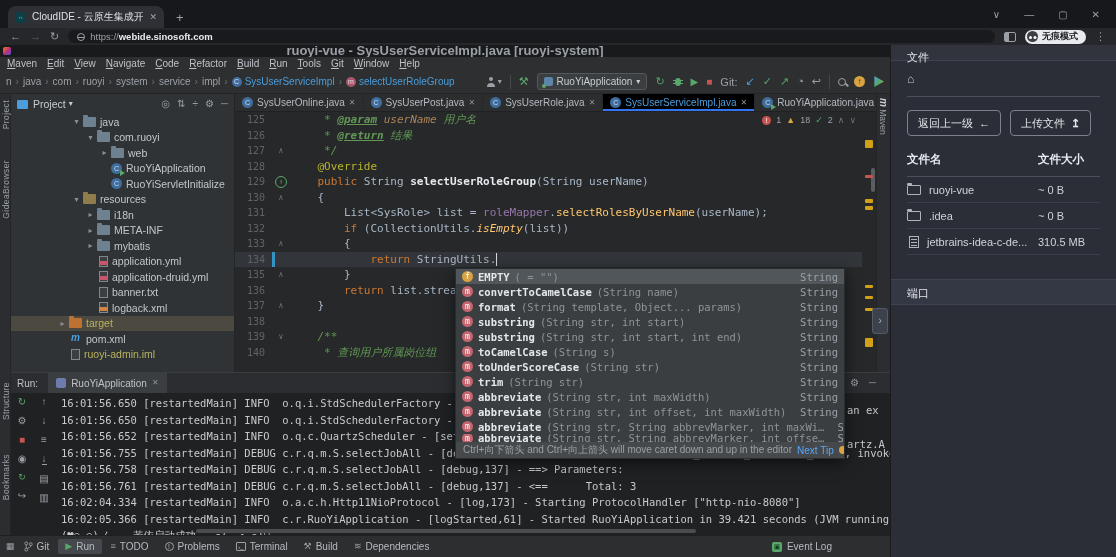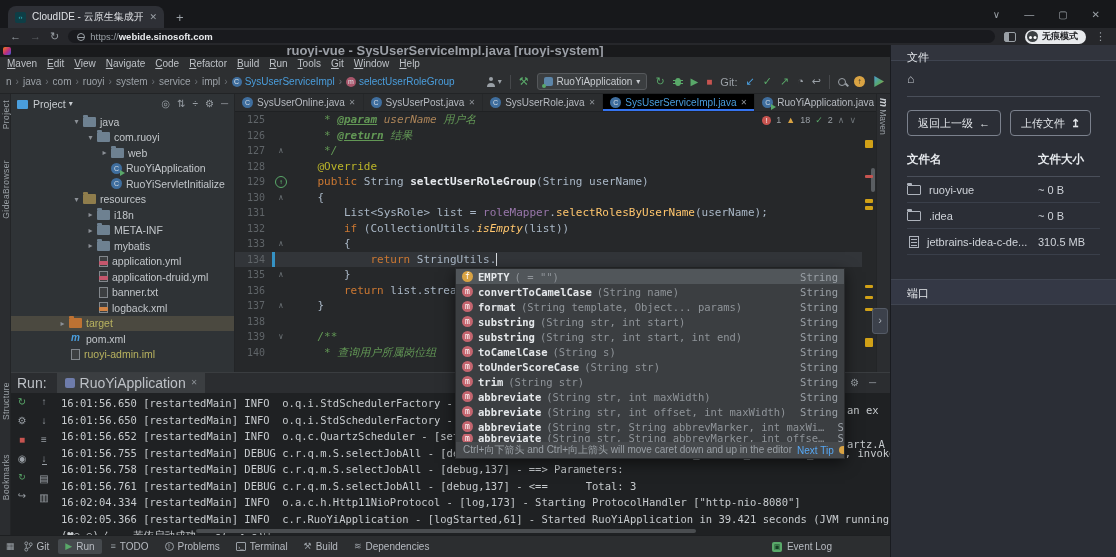--- a/index.html
+++ b/index.html
@@ -148,21 +148,21 @@
   .errdot::before{content:"!"}
   .warntri{color:#d9a343;font-size:9px}.warntri::before{content:"▲"}
   .okchk{color:#59a869;font-size:9px}.okchk::before{content:"✓"}
   .marks{position:absolute;top:18px;right:1px;width:12px;bottom:0}
   .mk{position:absolute;right:2px;width:8px;background:#d1a117;border-radius:1px}
   .mk.r{background:#c75450}.mk.thumb{background:#5a5e62;width:4px;right:0;border-radius:2px}
   .rstripe{width:14px;background:#2b2d30;border-left:1px solid #232527;position:relative}
 
   
   .runpanel{position:absolute;top:327px;left:11px;right:0;height:163px;background:#1f2123;border-top:1px solid #3a3d40}
-  .runhead{height:20px;display:flex;align-items:center;font-size:14px;color:#bdc1c6;background:#2b2d30;padding-left:6px}
+  .runhead{height:20px;display:flex;align-items:center;font-size:10px;color:#bdc1c6;background:#2b2d30;padding-left:6px}
   .runtab{display:flex;align-items:center;gap:5px;background:#3b3e41;height:20px;padding:0 8px;margin-left:10px}
   .rt-ic{width:10px;height:10px;border-radius:2px;background:#6e7cab}
   .runhead-icons{margin-left:auto;display:flex;gap:10px;padding-right:14px;color:#9aa0a6;font-size:10px}
   .runtools{position:absolute;left:0;top:20px;bottom:0;width:44px;display:flex;padding-top:4px}
   .rtcol{width:22px;display:flex;flex-direction:column;align-items:center;gap:9px;font-size:10px;color:#9aa0a6}
   .console{position:absolute;top:20px;left:50px;right:0;bottom:0;overflow:hidden;padding-top:2px;
            font-family:"DejaV u Sans Mono",monospace;font-family:"DejaVu Sans Mono",monospace;font-size:10.5px;color:#c7cbce}
   .logline{height:16.5px;line-height:16.5px;white-space:pre;overflow:hidden}
   .hscroll{position:absolute;bottom:2px;left:185px;width:500px;height:4px;background:#4a4d50;border-radius:2px}
   .frag{position:absolute;font-family:"DejaVu Sans Mono",monospace;font-size:10.5px;color:#c7cbce;z-index:5}

